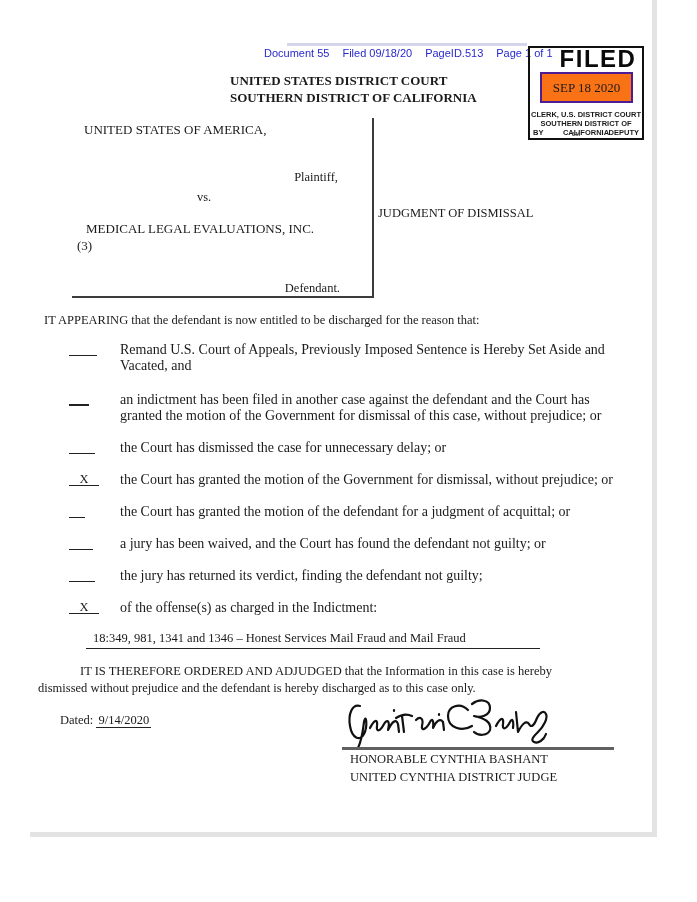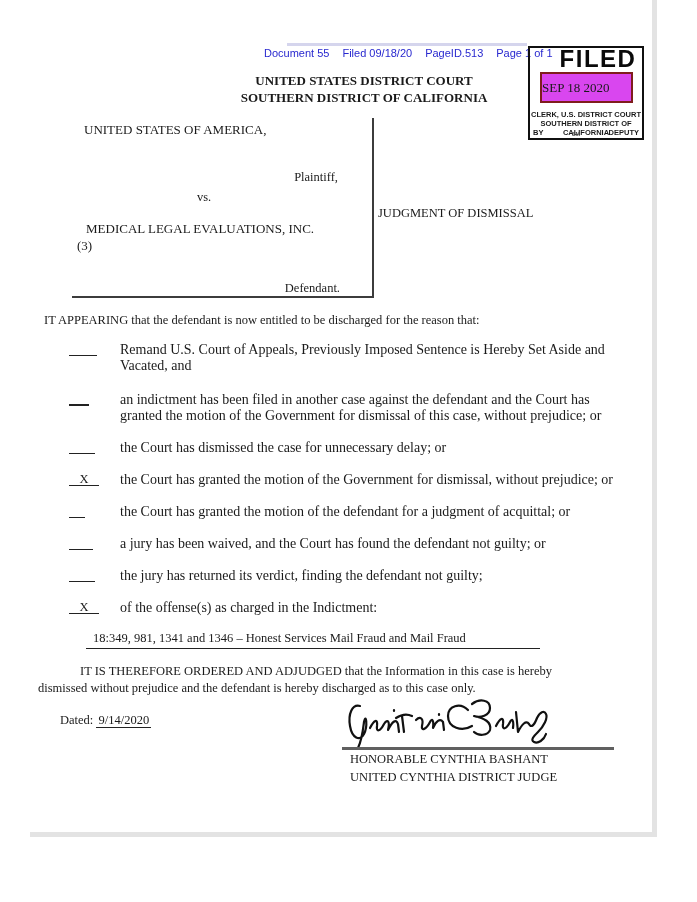--- a/index.html
+++ b/index.html
@@ -14,31 +14,31 @@
 
   
   .artifact { position:absolute; left:287px; top:43px; width:240px; height:3px; background:rgba(105,105,190,0.28); }
 
   
   .ecf-header { position:absolute; left:264px; top:47px; font-family:"Liberation Sans", sans-serif;
                 font-size:11px; color:#2828cf; white-space:nowrap; }
   .ecf-header span { margin-right:13px; }
 
   
-  .court-title { position:absolute; left:230px; top:72px; width:268px; text-align:center;
+  .court-title { position:absolute; left:230px; top:72px; width:268px; text-align:left;
                  font-weight:bold; font-size:13px; line-height:17px; }
 
   
   .stamp { position:absolute; left:528px; top:46px; width:116px; height:94px;
            border:2px solid #101010; background:transparent; z-index:5;
            font-family:"Liberation Sans", sans-serif; }
   .stamp-filed { position:absolute; top:-3px; left:0; width:100%; text-align:center;
                  font-weight:900; font-size:24px; letter-spacing:1.5px; color:#0a0a0a;padding-left:24px; }
   .stamp-datebox { position:absolute; left:10px; top:24px; width:93px; height:31px;
-                   border:2px solid #7f1d1d; background:#d946ef; 
+                   border:2px solid #4c1d95; background:#f97316; text-align:center;
                    font-family:"Liberation Serif", serif; font-size:13px; line-height:28px; }
   .stamp-clerk1 { position:absolute; top:62px; width:100%; text-align:center; font-weight:bold; font-size:7.5px; }
   .stamp-clerk2 { position:absolute; top:70.5px; width:100%; text-align:center; font-weight:bold; font-size:7.5px; }
   .stamp-byline { position:absolute; top:80px; left:3px; right:3px; display:flex;
                   justify-content:space-between; align-items:flex-end; font-weight:bold; font-size:7.5px; }
   .stamp-initials { font-size:5.5px; color:#444; font-weight:bold; }
 
   
   .cap-vline { position:absolute; left:372px; top:118px; width:2px; height:180px; background:#3c3c3c; }
   .cap-hline { position:absolute; left:72px; top:296px; width:302px; height:2px; background:#3c3c3c; }

